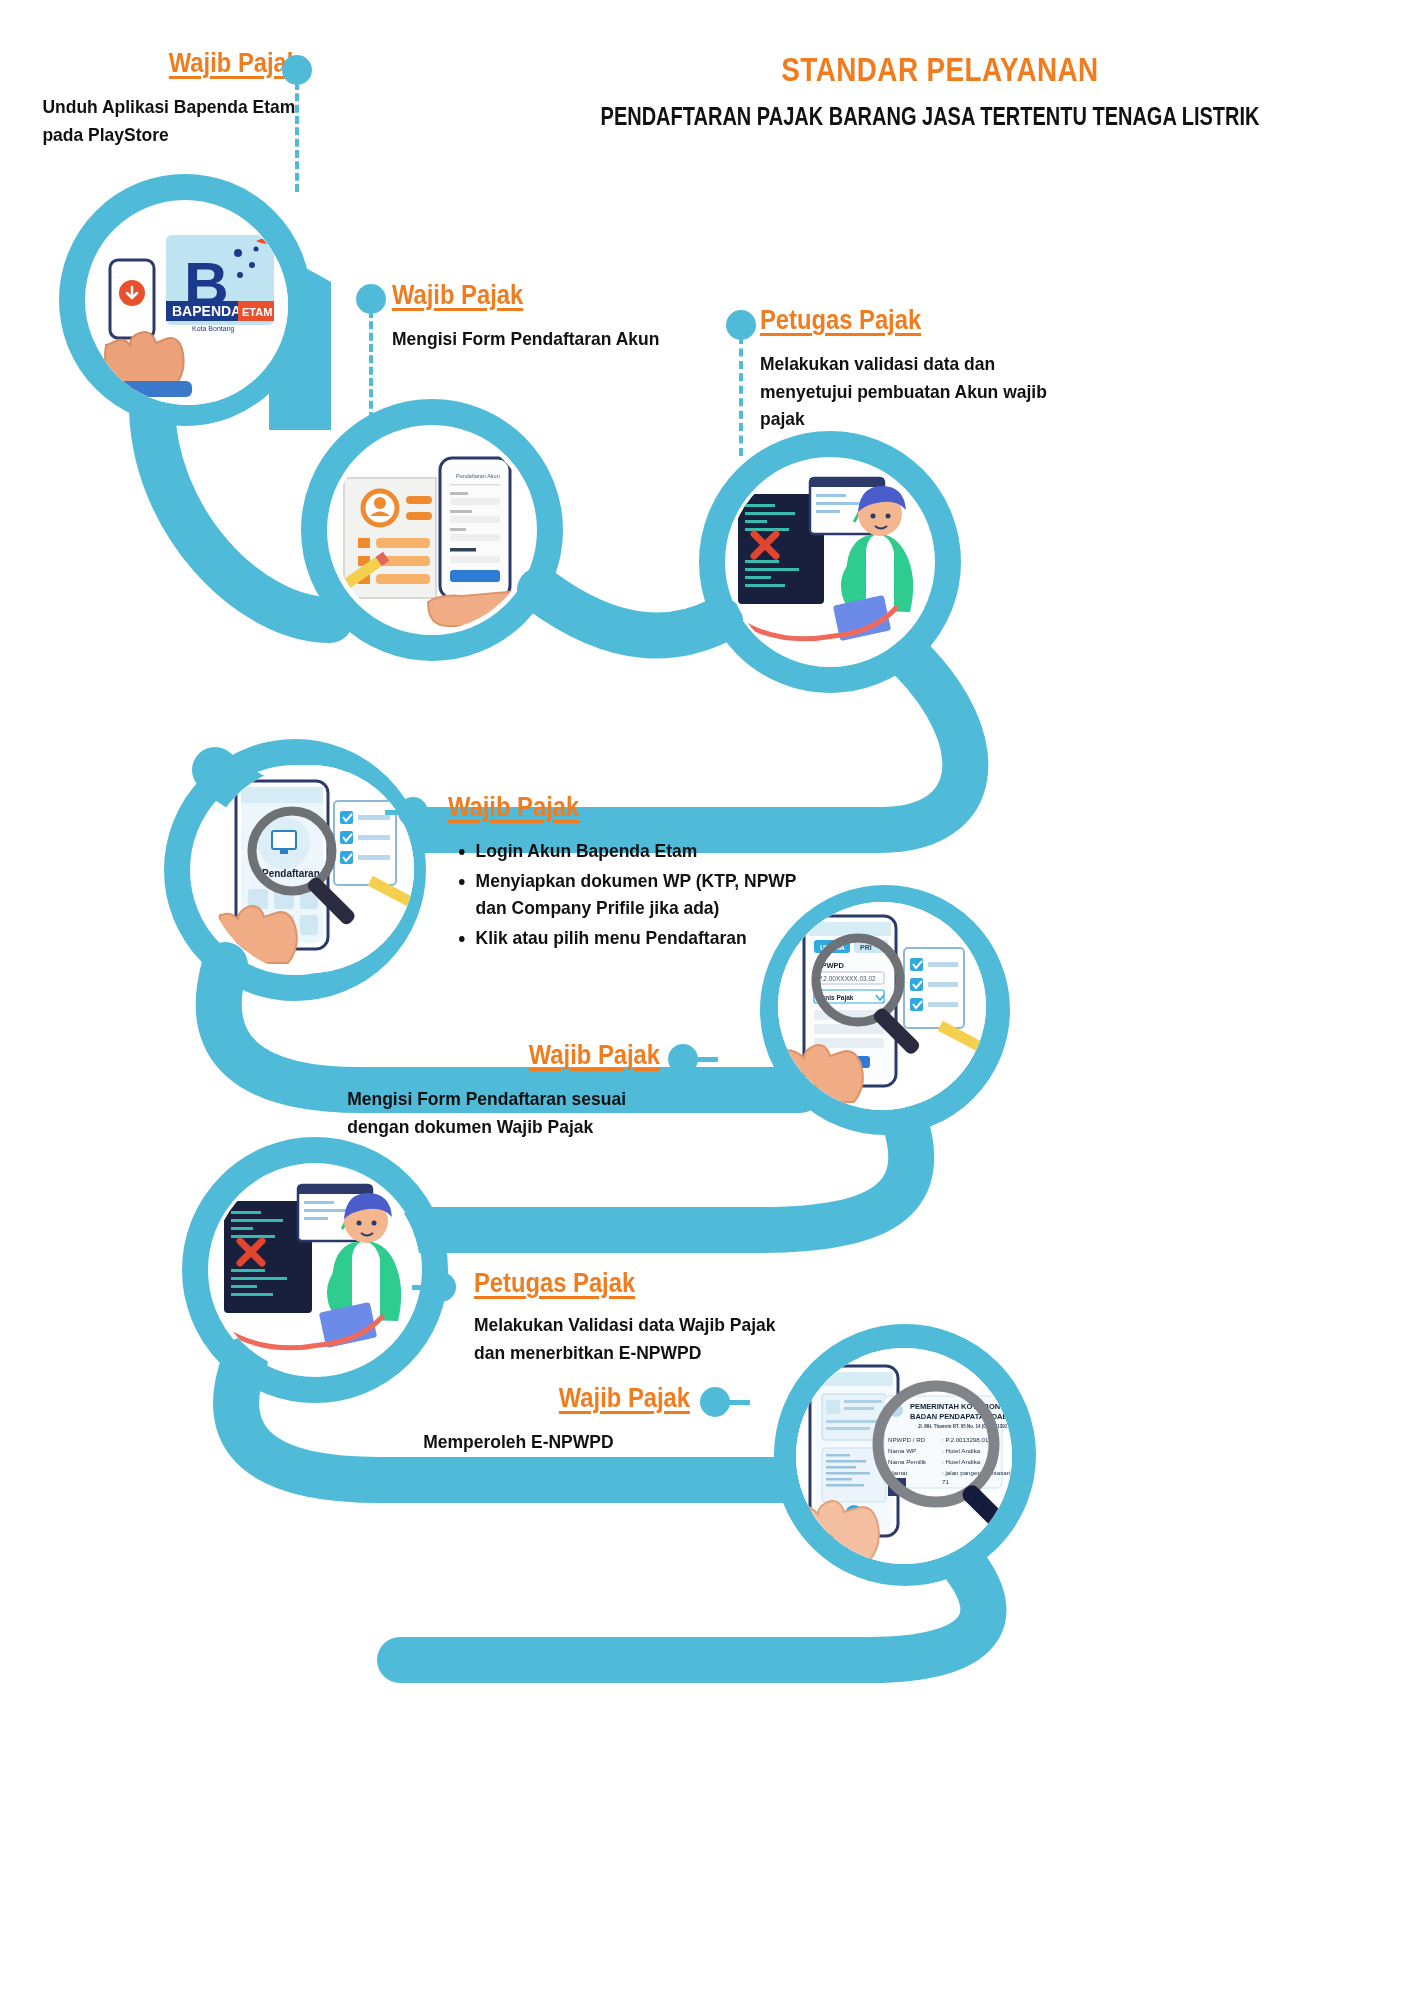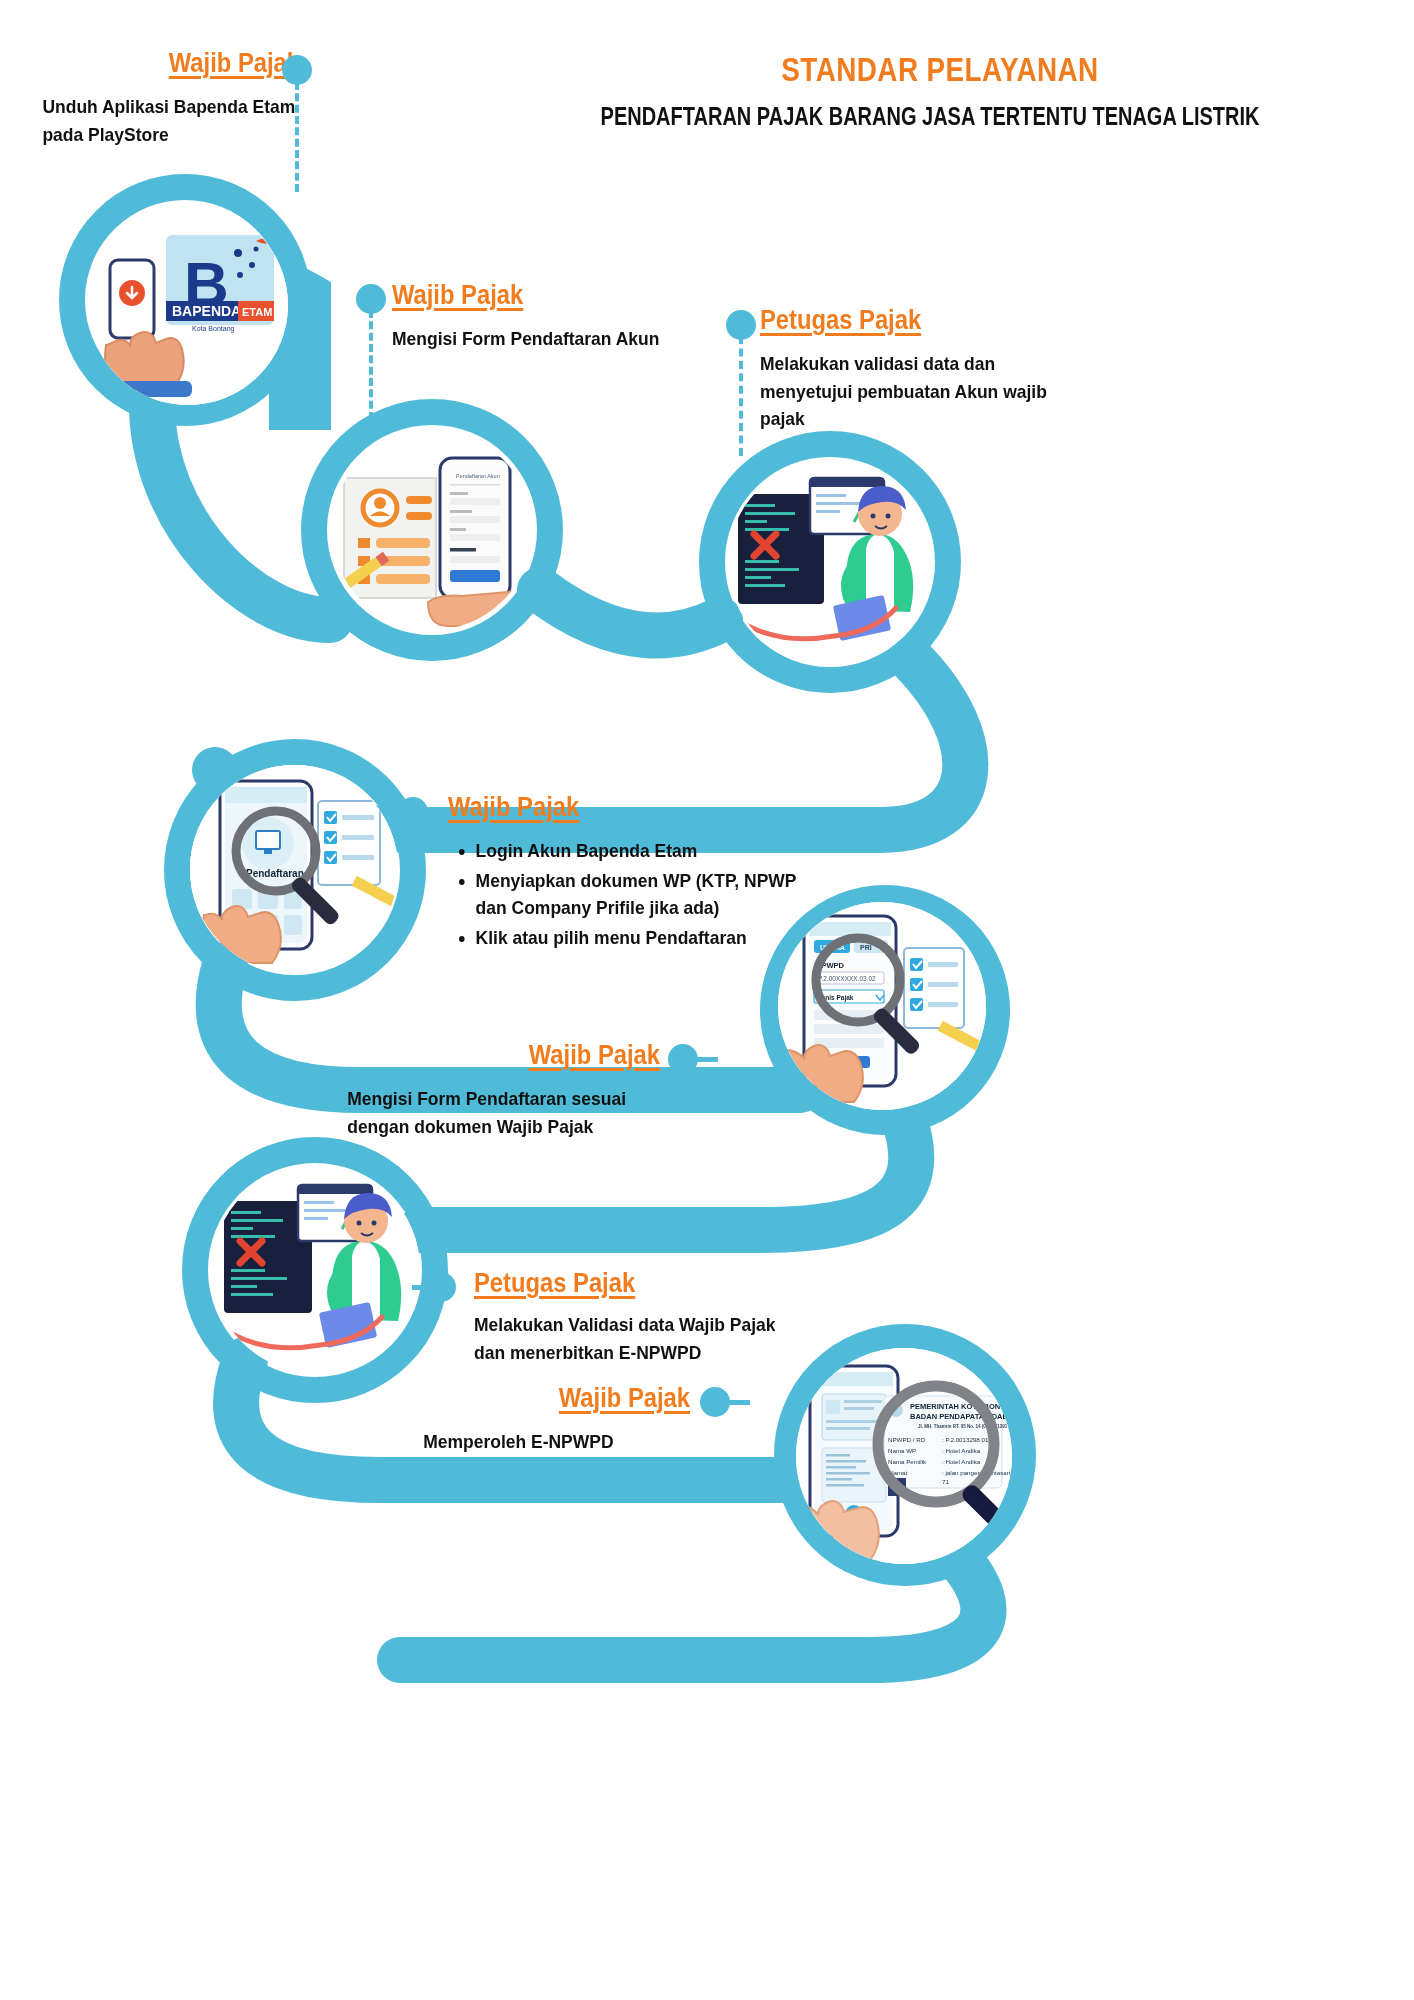--- a/index.html
+++ b/index.html
@@ -245,21 +245,21 @@
         <circle cx="160" cy="56" r="2.5" fill="#2b3a6b"></circle>
       <path d="M147 66 q6 5 12 0" stroke="#2b3a6b" stroke-width="2" fill="none"></path>
       <path d="M126 104 q-12 12 -8 30 q4 16 18 18" stroke="#2ECC8F" stroke-width="8" fill="none" stroke-linecap="round"></path>
 
       <rect x="108" y="140" width="52" height="36" rx="3" fill="#6C8BE8" transform="rotate(-12 134 158)"></rect>
 
       <path d="M10 160 q40 26 96 16 q40 -4 62 -28" stroke="#F06A5C" stroke-width="5" fill="none" stroke-linecap="round"></path>
     </svg>
   </div>
 
-  <div class="node" style="left:190px; top:765px; width:208px; height:208px;text-decoration:underline;">
+  <div class="node" style="left:206px; top:765px; width:208px; height:208px;text-decoration:underline;">
     <svg class="art" viewBox="0 0 208 208">
       <rect width="208" height="208" fill="#fff"></rect>
 
       <rect x="30" y="16" width="92" height="168" rx="12" fill="#fff" stroke="#2b3a6b" stroke-width="3"></rect>
       <rect x="35" y="22" width="82" height="156" rx="8" fill="#EDF6FA"></rect>
       <rect x="35" y="22" width="82" height="16" fill="#D7EDF5"></rect>
       <circle cx="78" cy="78" r="26" fill="#DCEEF6"></circle>
       <rect x="66" y="66" width="24" height="18" rx="2" fill="#fff" stroke="#2b7fc4" stroke-width="2"></rect>
       <rect x="74" y="85" width="8" height="4" fill="#2b7fc4"></rect>
       <text x="56" y="112" font-family="Liberation Sans, sans-serif" font-size="10" font-weight="700" fill="#123">Pendaftaran</text>

